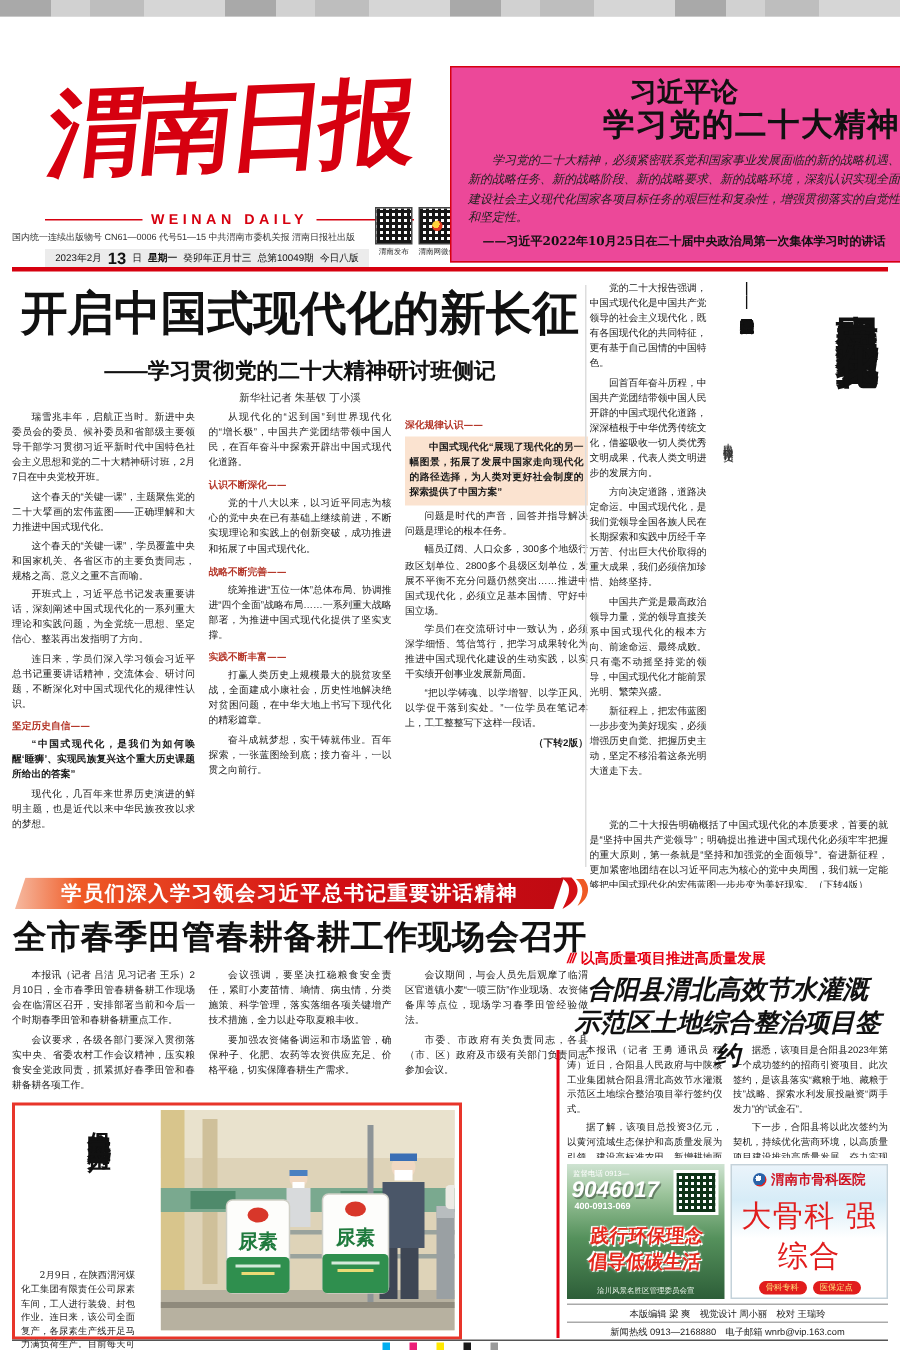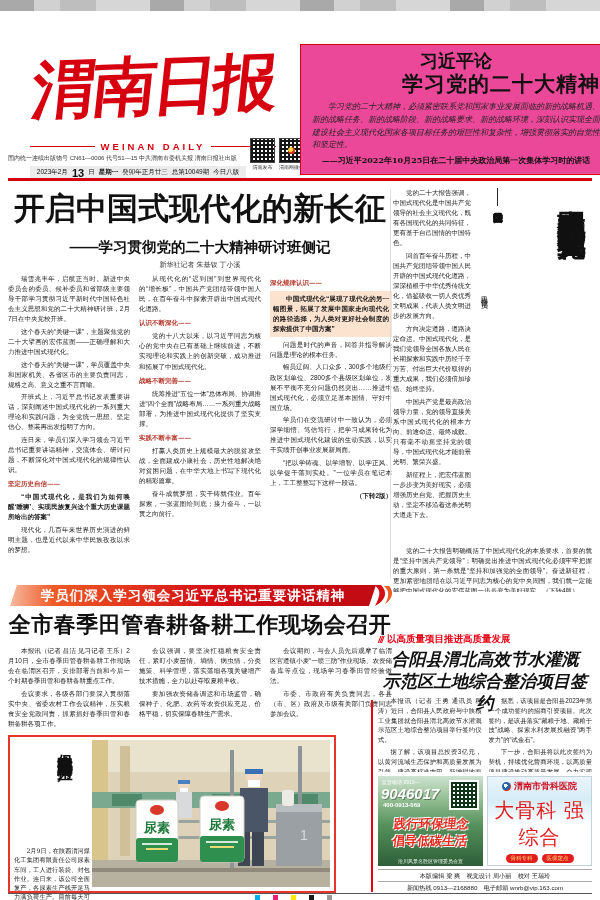--- a/index.html
+++ b/index.html
@@ -73,22 +73,22 @@
   .banner{left:10px;top:585px;width:366px;height:21px;color:#fff;font-size:13.5px;font-weight:bold;
     display:flex;align-items:center;justify-content:center;letter-spacing:1px;
     background:linear-gradient(90deg,#f6b9a0 0,#ef5a25 12%,#d40f14 55%,#c00a12 100%);
     clip-path:polygon(7px 0,100% 0,calc(100% - 7px) 100%,0 100%);}
   .banner-swoosh{left:372px;top:584px;width:22px;height:23px;}
   .meeting-headline{left:8px;top:610px;width:384px;font-size:22px;font-weight:bold;text-align:center;letter-spacing:.5px;}
   .meeting-cols{left:8px;top:646px;width:384px;height:84px;display:flex;gap:9px;overflow:hidden;}
   .meeting-cols .col{flex:1;overflow:hidden;}
 
   
-  .photo-box{left:8px;top:735px;width:328px;height:158px;border:2px solid #e8352a;box-sizing:border-box;
-    display:flex;padding:3px;gap:1px;background:#fff;}
+  .photo-box{left:8px;top:735px;width:300px;height:158px;border:2px solid #e8352a;box-sizing:border-box;
+    display:flex;padding:3px;gap:16px;background:#fff;}
   .photo-left{width:78px;position:relative;}
   .photo-vtitle{position:absolute;left:16px;top:2px;width:48px;height:102px;writing-mode:vertical-rl;
     font-size:15.5px;font-weight:bold;line-height:1.55;letter-spacing:1px;}
   .photo-caption{position:absolute;left:1px;top:106px;width:76px;font-size:6.2px;line-height:1.5;
     text-align:justify;color:#222;font-family:"DejaVu Serif","Liberation Serif",serif;}
   .photo-caption .cap{text-indent:2em;display:block;}
   .photo-img{flex:1;overflow:hidden;}
 
   
   .red-vline{left:371px;top:700px;width:2px;height:192px;background:#e60012;}

